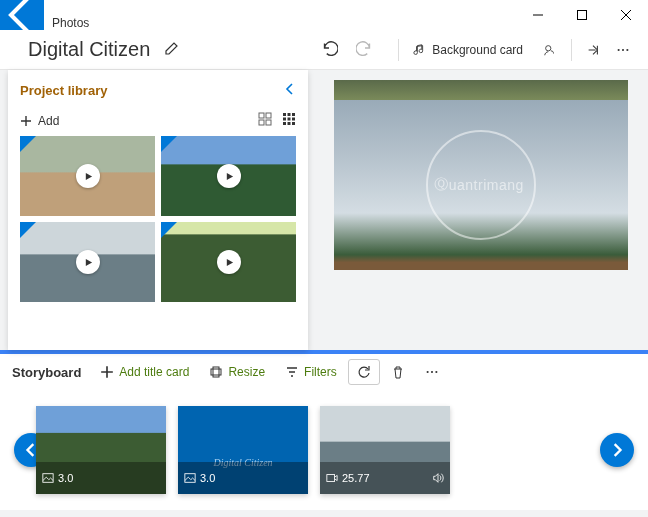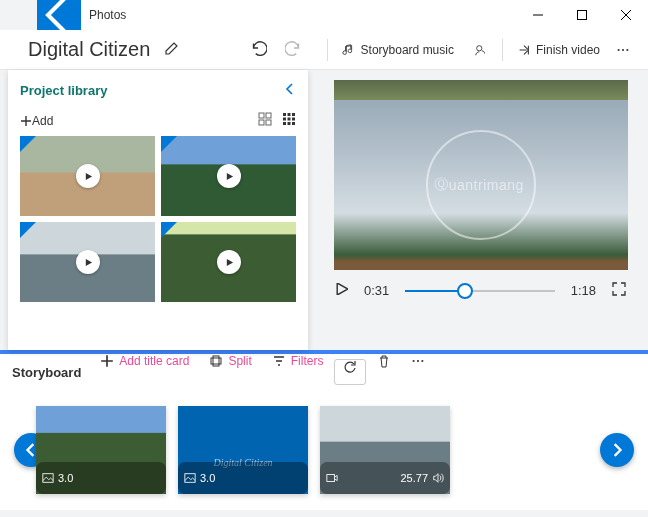--- a/index.html
+++ b/index.html
@@ -1,38 +1,38 @@
 <!DOCTYPE html>
 <html><head>
 <meta charset="utf-8">
 <style>
 *{box-sizing:border-box;margin:0;padding:0;font-family:"Segoe UI",Arial,sans-serif;}
 body{width:648px;height:517px;background:#f2f3f4;overflow:hidden;position:relative;}
-.titlebar{height:30px;background:#fff;display:flex;align-items:center;margin-left:37px;}
+.titlebar{height:30px;background:#fff;display:flex;align-items:flex-end;}
 .back-btn{width:44px;height:30px;background:#0078d7;color:#fff;display:flex;align-items:center;justify-content:center;font-size:14px;}
 .app-title{font-size:12px;color:#333;padding-left:8px;flex:1;}
 .win-controls{display:flex;}
 .win-btn{width:44px;height:30px;display:flex;align-items:center;justify-content:center;color:#333;}
 .win-btn svg{width:10px;height:10px;}
 .toolbar{height:40px;background:#fff;display:flex;align-items:center;padding:0 12px;border-bottom:1px solid #e6e6e6;}
 .proj-name{font-size:20px;font-weight:300;color:#333;padding:0 6px 0 16px;}
 .edit-ic{margin-left:8px;}
 .toolbar .spacer{flex:1;}
 .tbtn{display:flex;align-items:center;gap:5px;font-size:12px;color:#333;padding:0 10px;height:100%;}
 .tbtn svg{width:14px;height:14px;}
 .undo-redo{display:flex;gap:18px;margin-right:20px;}
 .undo-redo .dim{opacity:.35;}
 .divider{width:1px;height:22px;background:#ddd;margin:0 4px;}
 .main{display:flex;height:280px;}
 .library{width:300px;background:#fff;margin:0 0 0 8px;box-shadow:0 2px 6px rgba(0,0,0,.15);padding:12px 12px 8px 12px;position:relative;}
 .lib-head{display:flex;align-items:center;justify-content:space-between;margin-bottom:14px;}
-.lib-title{font-size:13px;font-weight:600;color:#0f766e;}
+.lib-title{font-size:13px;font-weight:600;color:#a16207;}
 .chev{color:#0078d7;font-size:14px;}
 .lib-tools{display:flex;align-items:center;justify-content:space-between;margin-bottom:6px;}
-.add-row{display:flex;align-items:center;gap:0;font-size:12px;color:#333;}
+.add-row{display:flex;align-items:center;gap:6px;font-size:12px;color:#333;}
 .view-icons{display:flex;gap:10px;align-items:center;}
 .view-icons svg{width:14px;height:14px;}
 .thumbs{display:grid;grid-template-columns:1fr 1fr;gap:6px;}
 .thumb{height:80px;position:relative;background:#7a8;overflow:hidden;}
 .thumb.t1{background:linear-gradient(#a9b7a0 45%,#bfa07a 46%);}
 .thumb.t2{background:linear-gradient(#6fa0d8 35%,#2f5a33 36%);}
 .thumb.t3{background:linear-gradient(#cdd6da 40%,#6b7e86 41%);}
 .thumb.t4{background:linear-gradient(#d6e6a8 15%,#3c5c33 16%);}
 .corner{position:absolute;top:0;left:0;width:0;height:0;border-top:16px solid #0078d7;border-right:16px solid transparent;}
 .play-c{position:absolute;top:50%;left:50%;width:24px;height:24px;margin:-12px 0 0 -12px;border-radius:50%;background:#fff;display:flex;align-items:center;justify-content:center;box-shadow:0 1px 3px rgba(0,0,0,.3);}
@@ -41,30 +41,30 @@
 .preview-img{height:190px;background:linear-gradient(#8fa2b1 0%,#b5c2cc 40%,#d4dde3 70%,#3a5c3a 92%,#7a5a3a 96%);position:relative;margin:0 2px;}
 .preview-img::before{content:"";position:absolute;top:0;left:0;right:0;height:20px;background:linear-gradient(#5a6a4a,#7a8a5a);}
 .watermark{position:absolute;bottom:30px;left:50%;transform:translateX(-50%);width:110px;height:110px;border:2px solid rgba(255,255,255,.5);border-radius:50%;display:flex;align-items:center;justify-content:center;color:rgba(255,255,255,.55);font-size:14px;letter-spacing:.5px;pointer-events:none;}
 .controls{display:flex;align-items:center;gap:16px;padding:12px 4px 0 4px;font-size:13px;color:#333;}
 .slider{flex:1;height:2px;background:#c4c4c4;position:relative;}
 .slider .fill{position:absolute;left:0;top:0;height:2px;width:40%;background:#0078d7;}
 .slider .knob{position:absolute;left:40%;top:-7px;width:16px;height:16px;border-radius:50%;background:#fff;border:2px solid #0078d7;margin-left:-8px;}
 .fs-ic svg{width:14px;height:14px;}
 .story-bar{height:40px;background:#fff;display:flex;align-items:center;padding:0 12px;gap:2px;border-top:4px solid #3b82f6;}
 .sb-title{font-size:13px;font-weight:600;color:#333;padding-right:8px;}
-.sbtn{display:flex;align-items:flex-start;gap:5px;font-size:12px;color:#ec4899;padding:0 9px;height:100%;}
+.sbtn{display:flex;align-items:center;gap:5px;font-size:12px;color:#4d7c0f;padding:0 9px;height:100%;}
 .sbtn svg{width:14px;height:14px;}
 .sb-spacer{flex:1;}
 .clips{height:120px;background:#fff;padding:12px 36px;display:flex;gap:12px;position:relative;align-items:center;}
 .clip{width:130px;height:88px;position:relative;box-shadow:0 2px 5px rgba(0,0,0,.2);background:#888;}
 .clip.c1{background:linear-gradient(#6fa0d8 30%,#3c5c33 31%);}
 .clip.c2{background:#0064b0;}
-.clip.c3{background:linear-gradient(#cdd6da 40%,#6b7e86 41%);text-align:right;}
+.clip.c3{background:linear-gradient(#cdd6da 40%,#6b7e86 41%);}
 .clip.c4{background:linear-gradient(#3a5c3a 8%,#b5c2cc 30%,#8fa2b1 70%);border:3px solid #0078d7;}
-.clip-foot{position:absolute;left:0;right:0;bottom:0;height:20px;background:rgba(0,0,0,.35);display:flex;align-items:center;padding:16px 6px;color:#fff;font-size:11px;gap:4px;border-radius:7px;}
+.clip-foot{position:absolute;left:0;right:0;bottom:0;height:20px;background:rgba(0,0,0,.35);display:flex;align-items:center;padding:16px 6px;color:#fff;font-size:11px;gap:4px;}
 .clip-foot svg{width:12px;height:12px;}
 .clip-foot .d{flex:1;}
 .nav-circle{position:absolute;top:50%;width:34px;height:34px;margin-top:-17px;border-radius:50%;background:#0078d7;color:#fff;display:flex;align-items:center;justify-content:center;box-shadow:0 2px 5px rgba(0,0,0,.3);}
 .nav-circle.left{left:14px;}
 .nav-circle.right{right:14px;}
 .nav-circle svg{width:14px;height:14px;}
 .title-card-text{position:absolute;left:0;right:0;bottom:26px;text-align:center;color:#a8d0f0;font-size:10px;font-style:italic;font-family:cursive;}
 </style>
 </head>
 <body>
@@ -109,34 +109,33 @@
         </svg></div>
     <div class="dim"><svg width="18" height="18" viewBox="0 0 16 16">
           <path d="M12 4v4H8M12 8a6 6 0 1 0-2 5" stroke="#333" fill="none" stroke-width="1.2"></path>
         </svg></div>
   </div>
   <div class="divider"></div>
   <div class="tbtn">
     <svg viewBox="0 0 16 16">
         <path d="M5 3v8a2 2 0 1 1-1-1.7V4l7-1v6a2 2 0 1 1-1-1.7V2L5 3z" stroke="#333" fill="none"></path>
       </svg>
-    <span>Storyboard music</span>
+    <span>Background card</span>
   </div>
   <div class="tbtn">
     <svg viewBox="0 0 16 16">
         <circle cx="6" cy="6" r="3" stroke="#333" fill="none"></circle>
         <path d="M9 9c2 0 3 1 3 3M2 14c0-2 2-4 4-4" stroke="#333" fill="none"></path>
       </svg>
   </div>
   <div class="divider"></div>
   <div class="tbtn">
     <svg viewBox="0 0 16 16">
         <path d="M3 8h8M8 3l5 5-5 5M13 3v10" stroke="#333" fill="none" stroke-width="1.2"></path>
       </svg>
-    <span>Finish video</span>
   </div>
   <div class="tbtn" style="padding:0 6px;">
     <svg viewBox="0 0 16 16">
         <circle cx="3" cy="8" r="1.2" fill="#333"></circle>
         <circle cx="8" cy="8" r="1.2" fill="#333"></circle>
         <circle cx="13" cy="8" r="1.2" fill="#333"></circle>
       </svg>
   </div>
 </div>
 
@@ -213,51 +212,37 @@
     </div>
   </div>
 
   <div class="preview">
     <div class="preview-img">
       <div class="watermark">
           <span style="margin-left:-4px;">Ⓠ</span>
           <span>uantrimang</span>
         </div>
     </div>
-    <div class="controls">
-      <div><svg width="12" height="12" viewBox="0 0 10 10">
-            <path d="M1 0v10l9-5z" fill="none" stroke="#333" stroke-width="1.2"></path>
-          </svg></div>
-      <div>0:31</div>
-      <div class="slider">
-        <div class="fill"></div>
-          <div class="knob"></div>
-      </div>
-      <div>1:18</div>
-      <div class="fs-ic"><svg viewBox="0 0 14 14">
-            <path d="M1 5V1h4M13 9v4H9M9 1h4v4M5 13H1V9" stroke="#333" fill="none" stroke-width="1.3"></path>
-          </svg></div>
-    </div>
   </div>
 </div>
 
 <div class="story-bar">
   <div class="sb-title">Storyboard</div>
   <div class="sbtn">
       <svg viewBox="0 0 12 12">
         <path d="M6 1v10M1 6h10" stroke="#333" stroke-width="1.4"></path>
       </svg>
       <span>Add title card</span>
     </div>
   <div class="sbtn">
       <svg viewBox="0 0 14 14">
         <rect x="2" y="4" width="10" height="6" stroke="#333" fill="none"></rect>
         <rect x="4" y="2" width="6" height="10" stroke="#333" fill="none"></rect>
       </svg>
-      <span>Split</span>
+      <span>Resize</span>
     </div>
   <div class="sbtn">
       <svg viewBox="0 0 14 14">
         <path d="M2 3h10M4 7h6M6 11h2" stroke="#333" stroke-width="1.3"></path>
       </svg>
       <span>Filters</span>
     </div>
   <div class="sbtn" style="border:1px solid #ccc;border-radius:3px;height:26px;padding:0 8px;">
       <svg viewBox="0 0 14 14">
         <path d="M11 4a5 5 0 1 0 1 4" stroke="#333" fill="none" stroke-width="1.2"></path>

